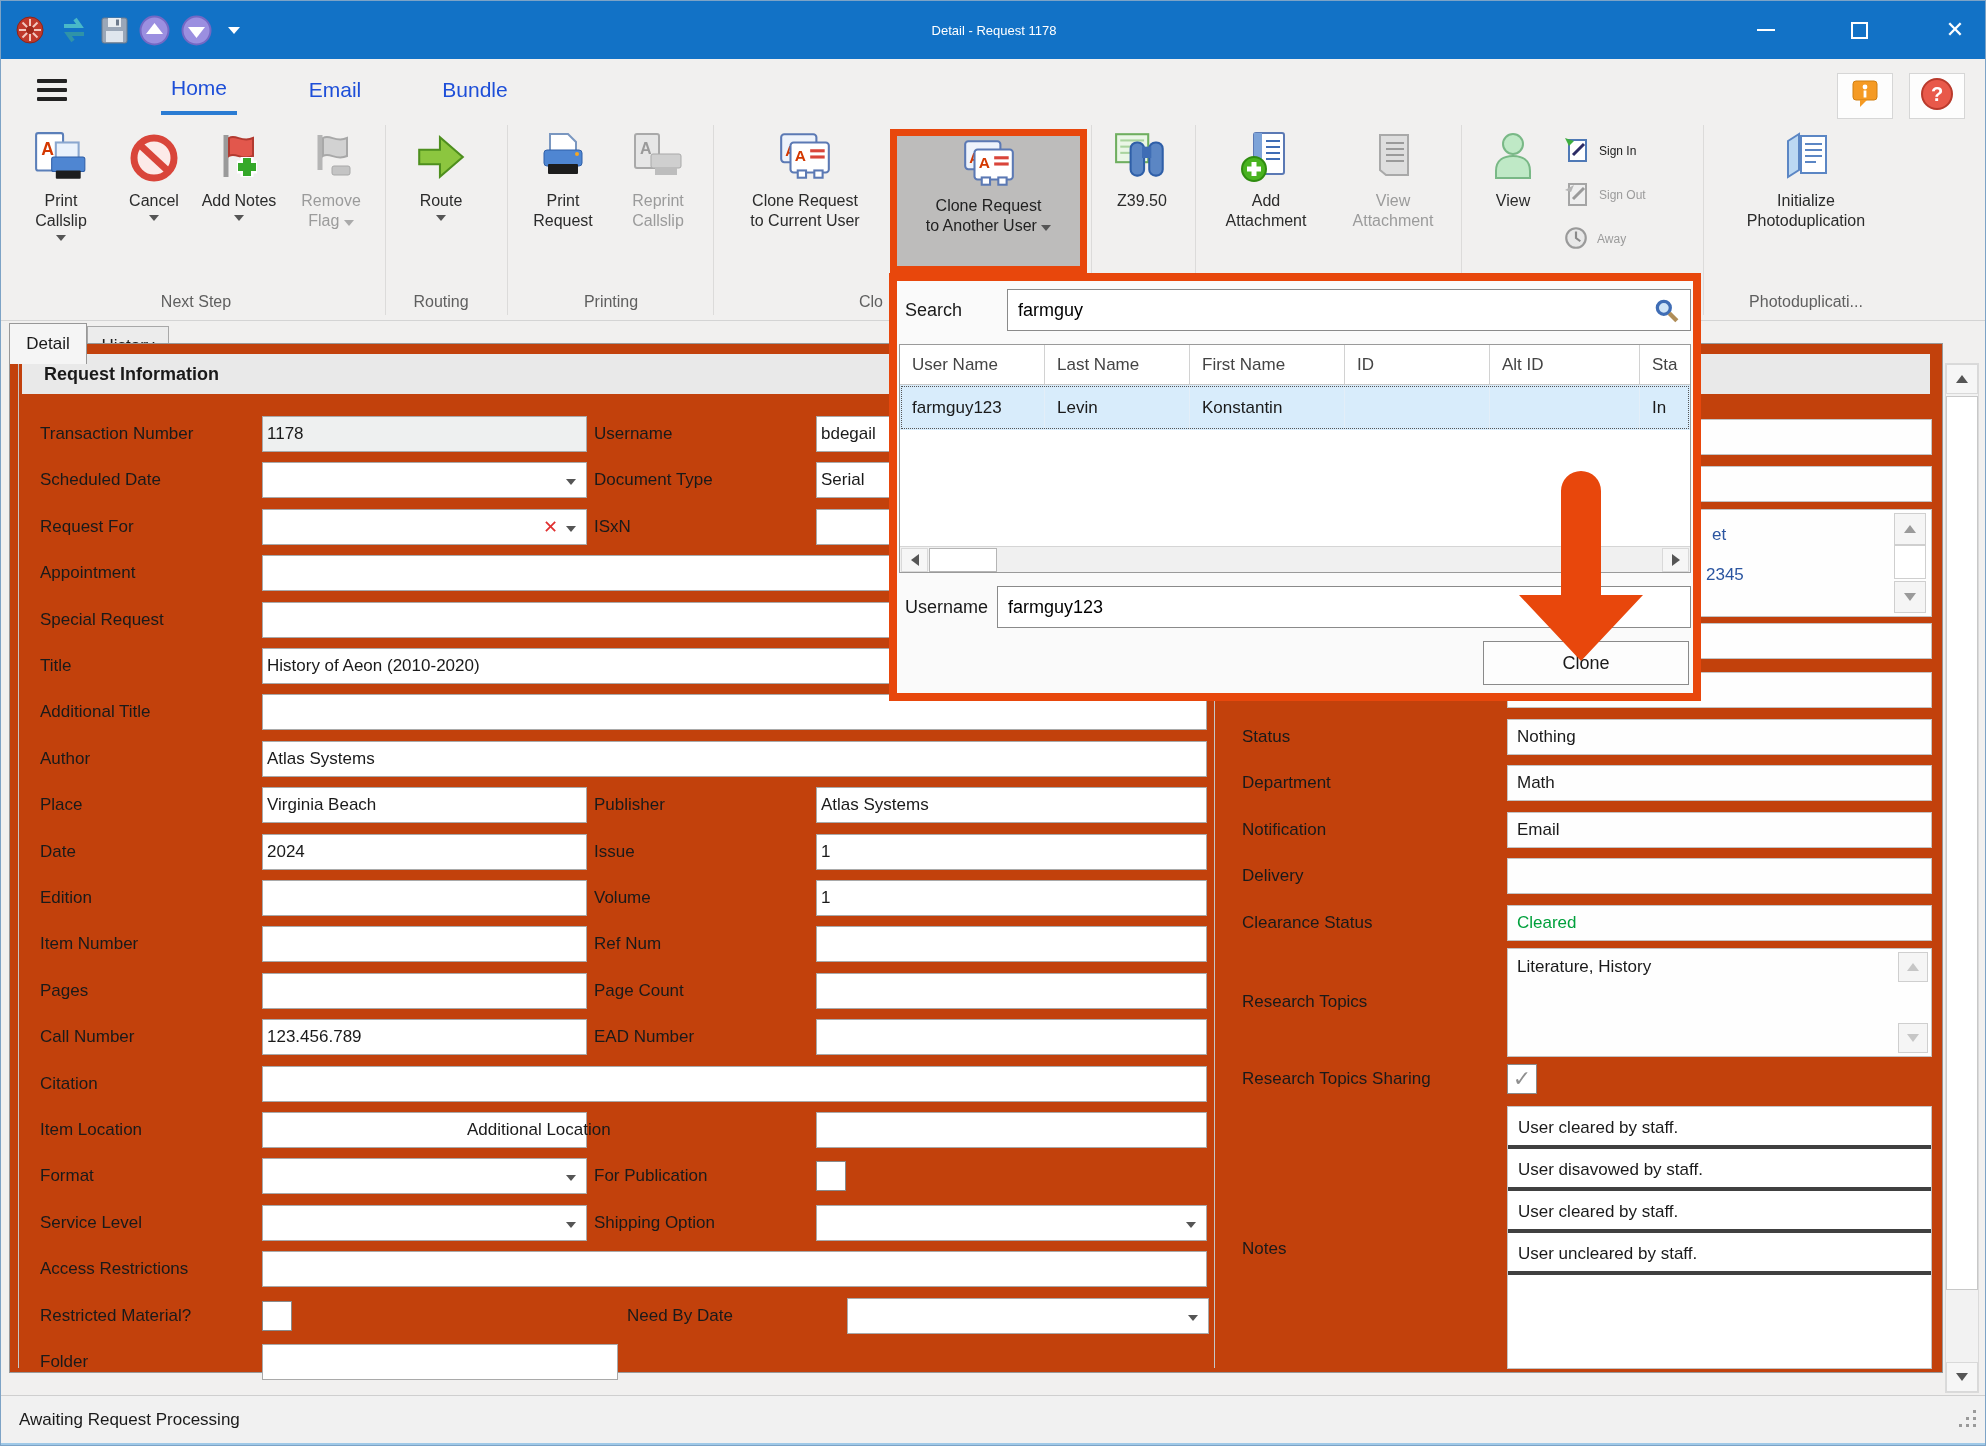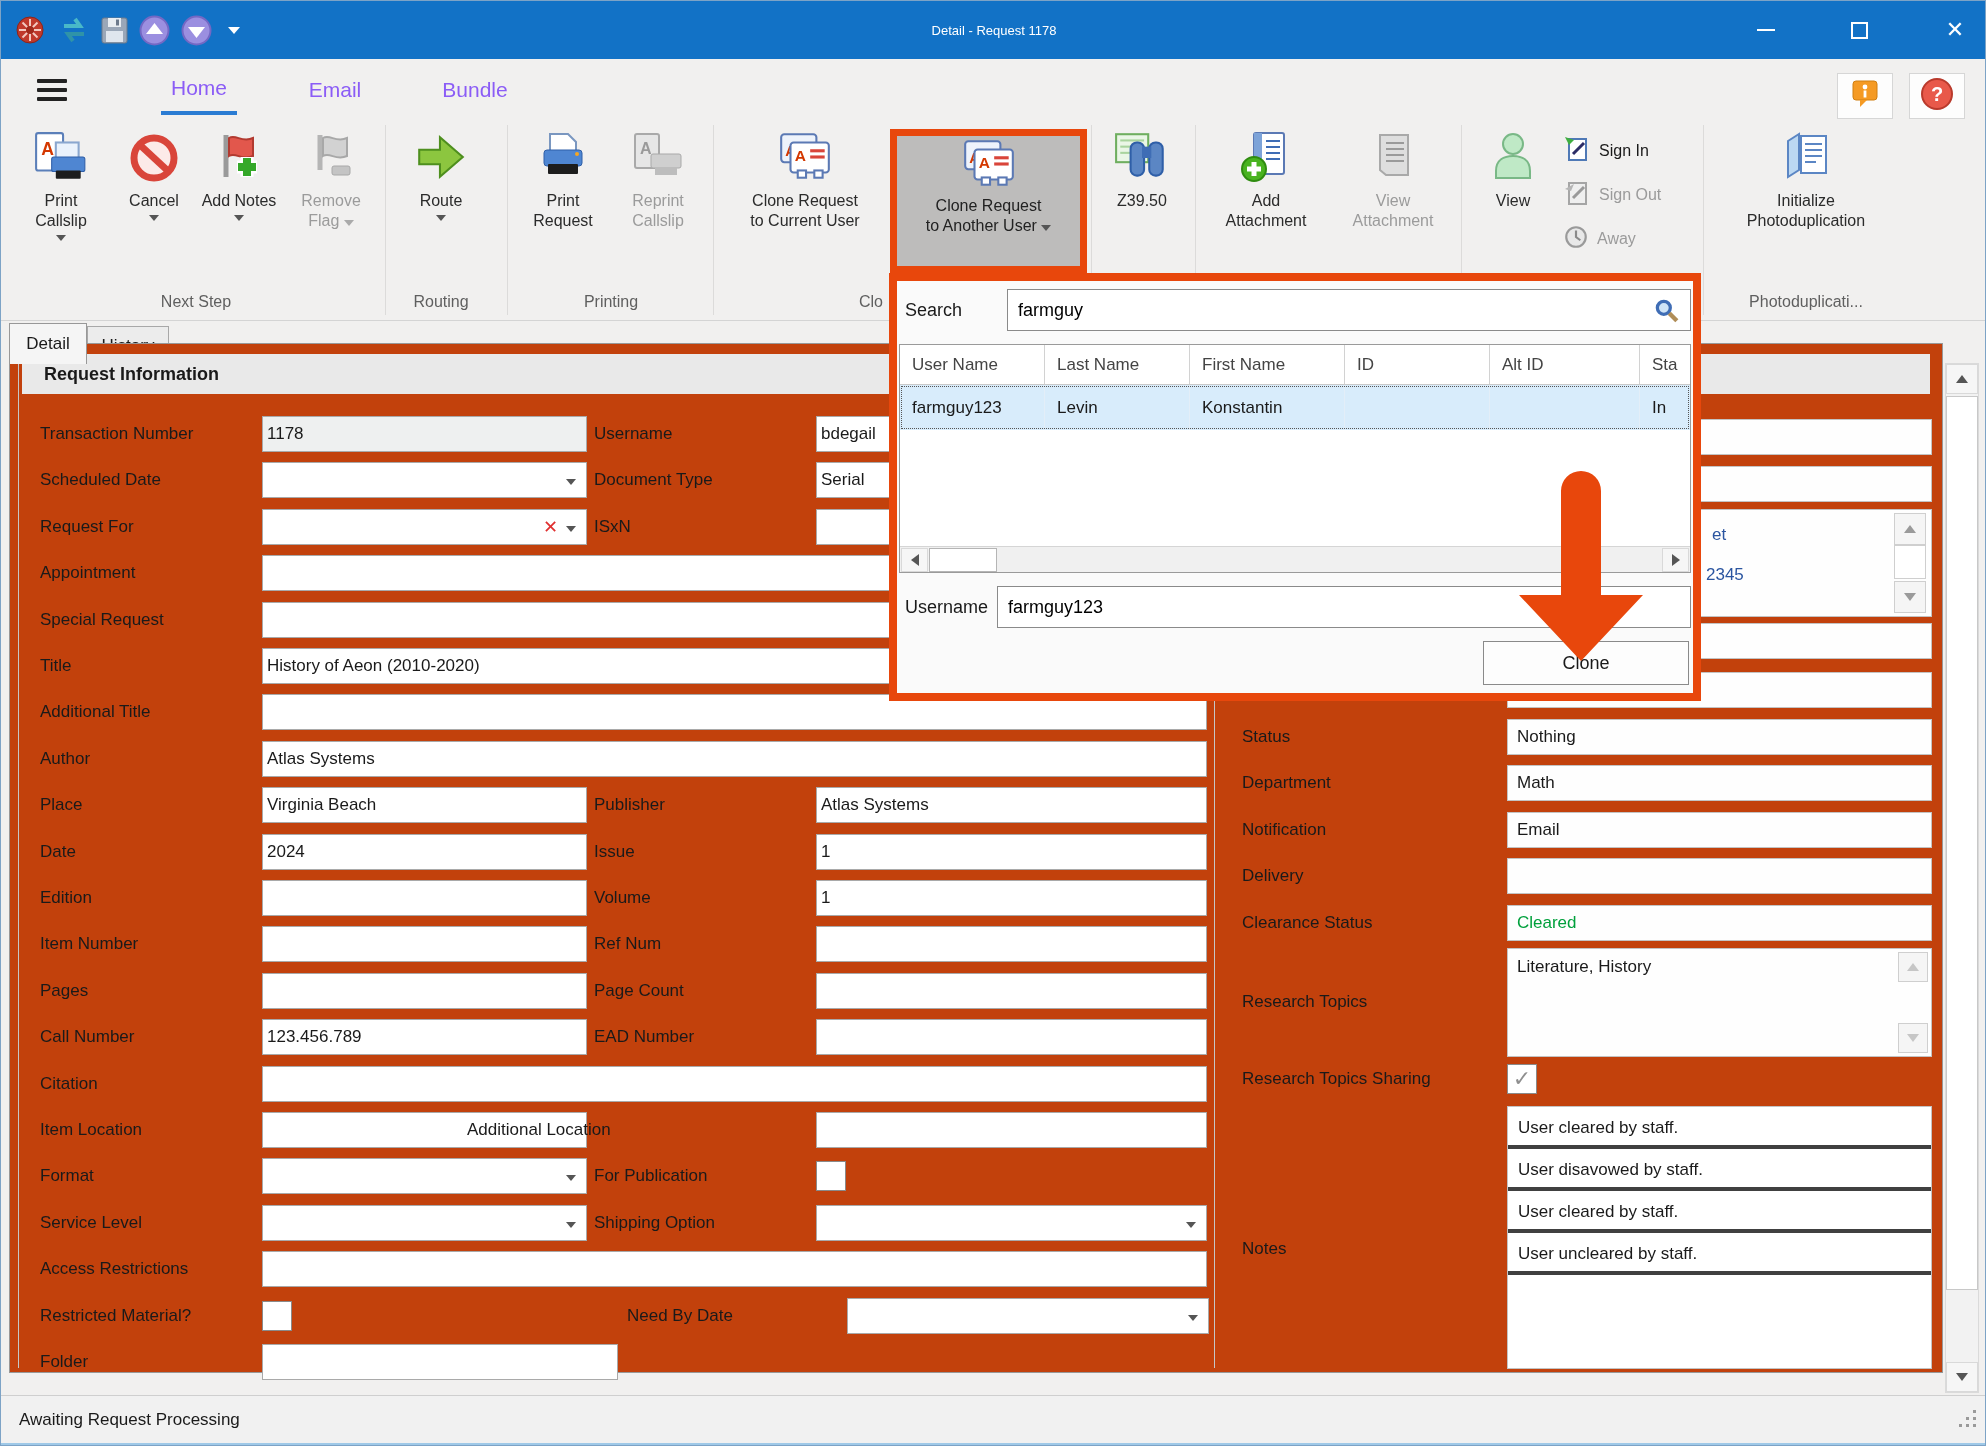--- a/index.html
+++ b/index.html
@@ -13,37 +13,37 @@
   .tb-icon { position:absolute; top:12px; width:34px; height:34px; display:flex; align-items:center; justify-content:center; }
   #window-title { position:absolute; left:0; top:0; width:100%; height:58px; display:flex; align-items:center; justify-content:center;
                   color:#fff; font-size:13px; pointer-events:none; }
   .win-btn { position:absolute; top:0; width:56px; height:58px; display:flex; align-items:center; justify-content:center; color:#fff; }
   .min-glyph { width:18px; height:2px; background:#fff; }
   .max-glyph { width:17px; height:17px; border:2px solid #fff; }
   .close-glyph { font-size:22px; line-height:1; }
 
   
   #ribbon { position:absolute; left:0; top:58px; width:1986px; height:262px; background:#f1f0ef; border-bottom:1px solid #d4d4d4; }
-  .rtab { position:absolute; top:6px; height:50px; display:flex; align-items:center; justify-content:center; font-size:21px; color:#8b5cf6; }
+  .rtab { position:absolute; top:6px; height:50px; display:flex; align-items:center; justify-content:center; font-size:21px; color:#1d4ed8; }
   .rtab.active { border-bottom:4px solid #2b7cd3; }
   #hamburger { position:absolute; left:36px; top:20px; width:30px; height:22px; }
   #hamburger span { display:block; height:4px; background:#222; margin-bottom:5px; border-radius:1px; }
   .rbtn { position:absolute; top:66px; height:168px; display:flex; flex-direction:column; align-items:center; text-align:center;
           font-size:16px; color:#2b2b2b; line-height:20px; }
   .rbtn .ric { height:60px; display:flex; align-items:flex-end; justify-content:center; margin-bottom:6px; }
   .rbtn.disabled { color:#9b9b9b; }
   .ddc { width:0; height:0; border-left:5px solid transparent; border-right:5px solid transparent; border-top:6px solid #555; margin-top:4px; display:inline-block; }
   .gsep { position:absolute; top:66px; height:190px; width:1px; background:#dcdbda; }
   .glabel { position:absolute; top:234px; height:24px; font-size:16px; color:#5f5f5f; text-align:center; overflow:hidden; white-space:nowrap; }
   #clone-another-btn { position:absolute; left:889px; top:70px; width:197px; height:144px; background:#bdbcbb;
           border:7px solid #e8470c; display:flex; flex-direction:column; align-items:center; font-size:16px; line-height:20px; color:#222; }
   #clone-another-btn .ric { height:56px; display:flex; align-items:flex-end; margin-bottom:4px; }
   .hdr-btn { position:absolute; top:14px; height:46px; display:flex; align-items:center; justify-content:center;
              background:#fdfdfd; border:1px solid #d6d6d6; }
-  .sign-row { display:flex; align-items:center; gap:8px; height:44px; font-size:16px; }
+  .sign-row { display:flex; align-items:center; gap:8px; height:44px; font-size:12px; }
   .sign-row.dis { color:#9b9b9b; }
 
   
   .doc-tab { position:absolute; display:flex; align-items:center; justify-content:center; font-size:17px; }
   #tab-detail { left:8px; top:322px; width:78px; height:41px; background:#f5f5f5; border:1px solid #989898; border-bottom:none; z-index:3; }
   #tab-history { left:86px; top:325px; width:82px; height:38px; background:#ececec; border:1px solid #a8a8a8; border-bottom:none; }
 
   
   #form-area { position:absolute; left:8px; top:342px; width:1934px; height:1030px; background:#c2410c; border:1px solid #989898; z-index:2; }
   #section-band { position:absolute; left:12px; top:10px; width:1908px; height:40px; background:#e9e9e9;

